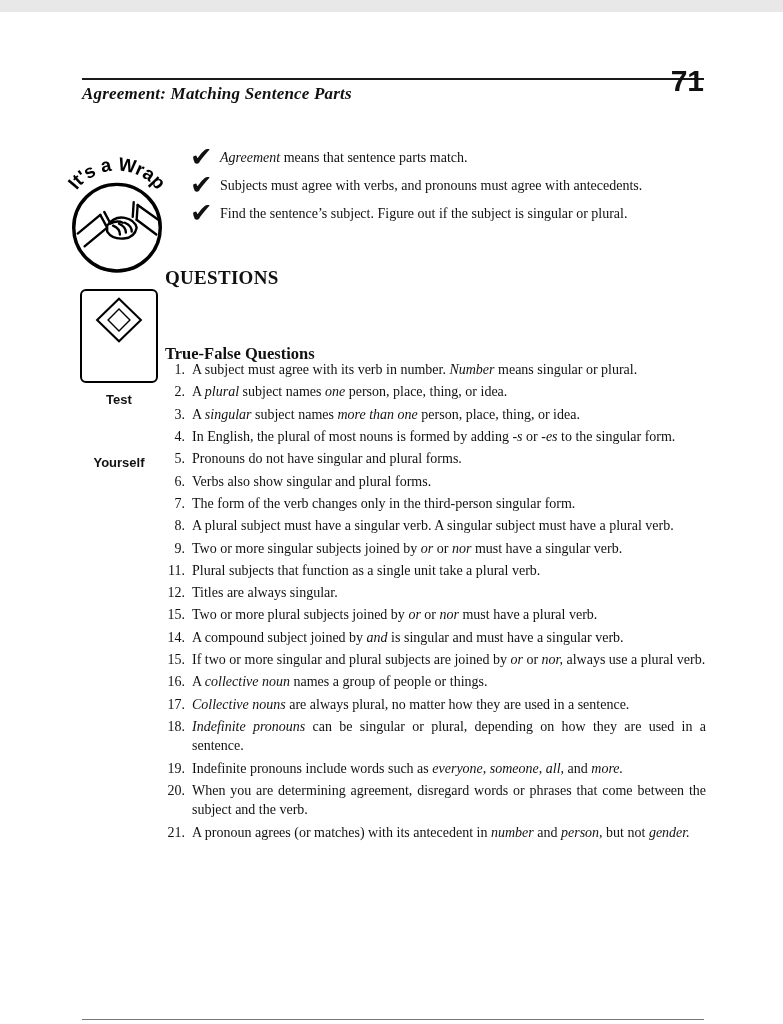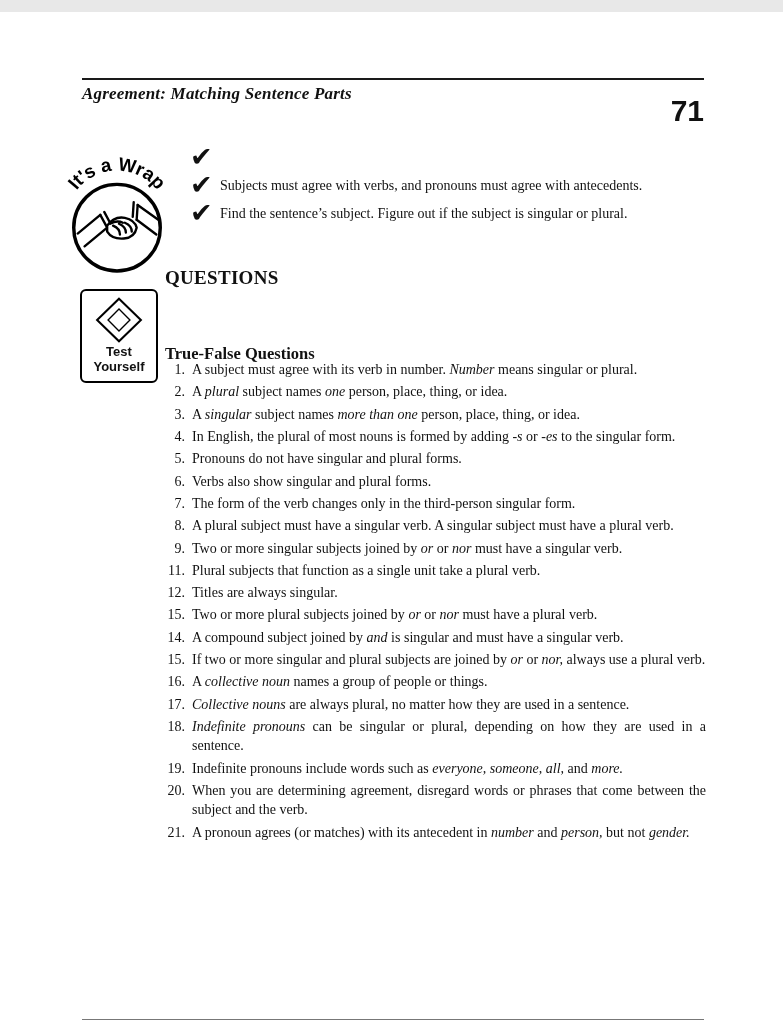--- a/index.html
+++ b/index.html
@@ -14,38 +14,38 @@
   }
   .rule{position:absolute;background:#1a1a1a;}
   .rule-top{left:82px;top:66px;width:622px;height:2px;}
   .rule-bottom{left:82px;top:1007px;width:622px;height:1px;background:#777;}
   .header-title{
     position:absolute;left:82px;top:72px;
     font-size:17px;font-weight:bold;font-style:italic;
     letter-spacing:.2px;
   }
   .page-number{
-    position:absolute;right:79px;top:82px;
+    position:absolute;right:79px;top:52px;
     font-family:"Liberation Sans",sans-serif;
     font-size:30px;font-weight:bold;
   }
   .wrap-logo{position:absolute;left:58px;top:124px;width:118px;height:142px;}
   .check-block{position:absolute;left:190px;top:134px;width:512px;}
   .check-row{display:flex;align-items:flex-start;margin-bottom:4px;}
   .check-icon{
     font-size:27px;line-height:1;font-weight:bold;
     width:30px;flex:0 0 30px;margin-top:-3px;
     font-family:"DejaVu Sans",sans-serif;
   }
   .check-text{font-size:14px;line-height:1.45;padding-top:2px;width:482px;}
   .ty-box{
     position:absolute;left:80px;top:277px;width:74px;height:86px;
     border:2px solid #000;border-radius:6px;
     display:flex;flex-direction:column;align-items:center;
-    padding-top:4px;box-sizing:content-box;background:#fff;
+    padding-top:4px;box-sizing:content-box;background:#fff;gap:48px;
   }
   .ty-diamond{width:52px;height:50px;flex:0 0 auto;}
   .ty-text{
     font-family:"Liberation Sans",sans-serif;
     font-weight:bold;font-size:13px;line-height:1.12;text-align:center;
   }
   .questions-heading{
     position:absolute;left:165px;top:255px;
     font-size:19px;font-weight:bold;letter-spacing:.3px;
   }
@@ -101,20 +101,21 @@
       <path d="M 53 88 q 7 -4 13 -1"></path>
       <path d="M 56 90 q 7 3 7 9"></path>
       <path d="M 62 88 q 7 3 7 9"></path>
       <path d="M 68 87 q 7 3 7 9"></path>
     </g>
   </svg>
 
   <div class="check-block">
       <div class="check-row">
         <span class="check-icon">✔</span>
+        <div class="check-text"><i>Agreement</i><span> means that sentence parts match.</span></div>
       </div>
       <div class="check-row">
         <span class="check-icon">✔</span>
         <div class="check-text"><span>Subjects must agree with verbs, and pronouns must agree with antecedents.</span></div>
       </div>
       <div class="check-row">
         <span class="check-icon">✔</span>
         <div class="check-text"><span>Find the sentence’s subject. Figure out if the subject is singular or plural.</span><br></div>
       </div>
     </div>

